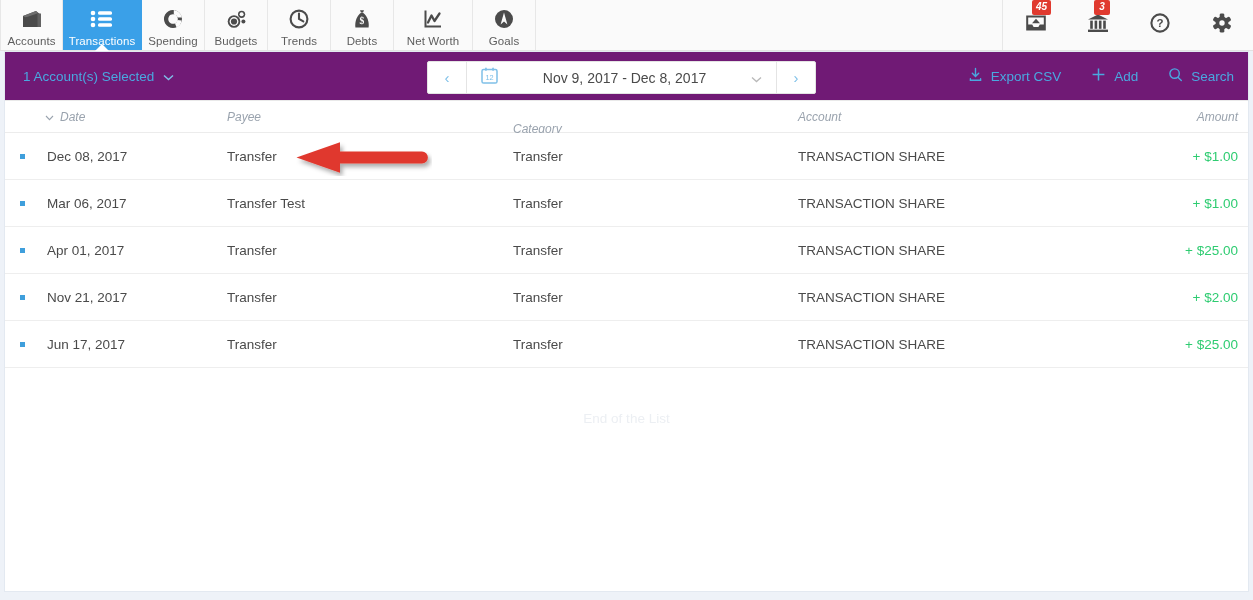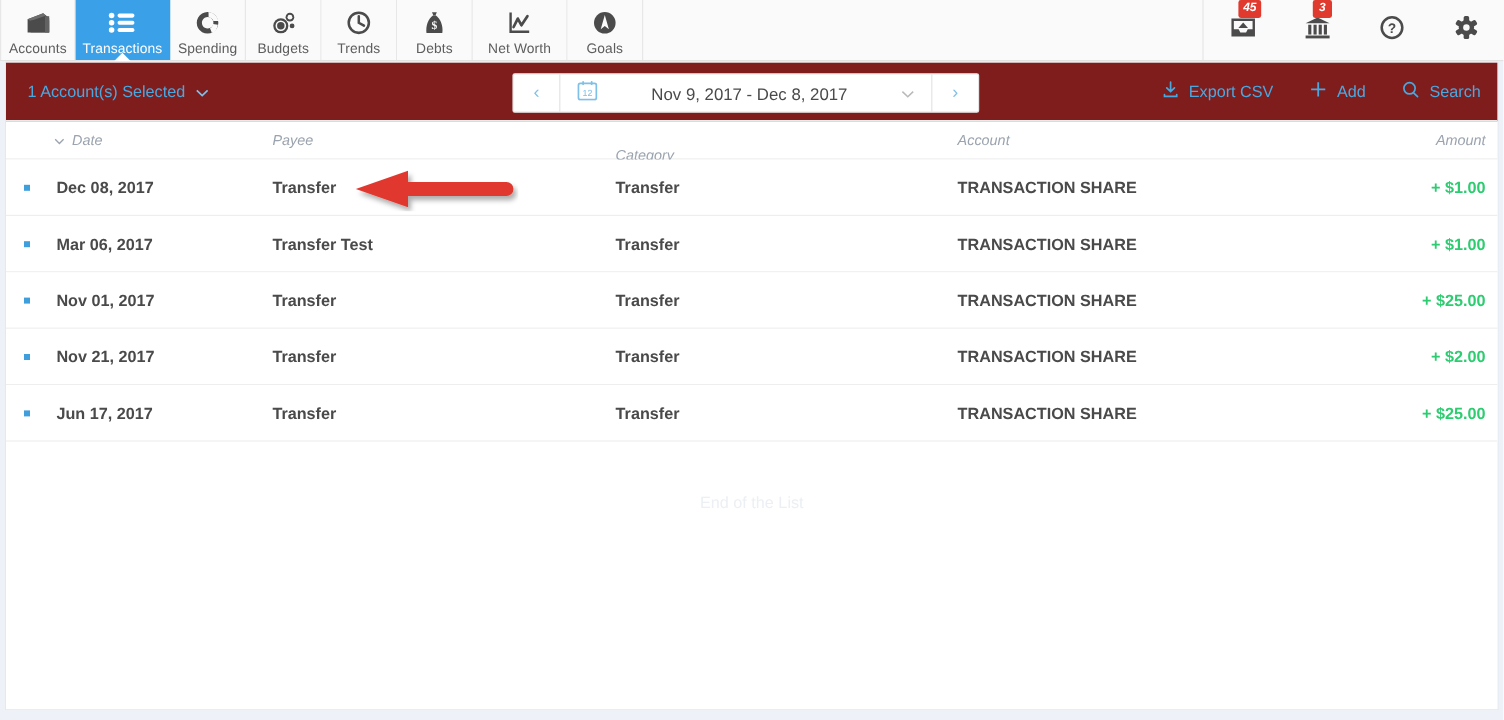--- a/index.html
+++ b/index.html
@@ -131,21 +131,21 @@
   }
 
   
   .toolbar {
     position: relative;
     height: 49px;
     border-bottom: 1px solid #e9e9e9;
     display: flex;
     align-items: center;
     box-sizing: border-box;
-    background: #7f1d1d;
+    background: #701a75;
   }
   .acct-select {
     display: flex;
     align-items: center;
     gap: 9px;
     margin-left: 18px;
     color: #4aa8e0;
     font-size: 13.5px;
     cursor: pointer;
     white-space: nowrap;
@@ -235,21 +235,20 @@
     display: flex;
     align-items: center;
     cursor: pointer;
     background: #fff;
   }
   .cell {
     position: absolute;
     font-size: 13.5px;
     color: #4a4a4a;
     white-space: nowrap;
-    font-weight: bold;
   }
   .cell.marker {
     left: 15px;
     width: 5px; height: 5px;
     background: #3f9fdc;
   }
   .cell.date { left: 42px; }
   .cell.payee { left: 222px; }
   .cell.category { left: 508px; }
   .cell.account { left: 793px; }
@@ -537,21 +536,21 @@
         <span class="cell marker"></span>
         <span class="cell date">Mar 06, 2017</span>
         <span class="cell payee">Transfer Test</span>
         <span class="cell category">Transfer</span>
         <span class="cell account">TRANSACTION SHARE</span>
         <span class="cell amount">+ $1.00</span>
       </div>
 
       <div class="row">
         <span class="cell marker"></span>
-        <span class="cell date">Nov 01, 2017</span>
+        <span class="cell date">Apr 01, 2017</span>
         <span class="cell payee">Transfer</span>
         <span class="cell category">Transfer</span>
         <span class="cell account">TRANSACTION SHARE</span>
         <span class="cell amount">+ $25.00</span>
       </div>
 
       <div class="row">
         <span class="cell marker"></span>
         <span class="cell date">Nov 21, 2017</span>
         <span class="cell payee">Transfer</span>

